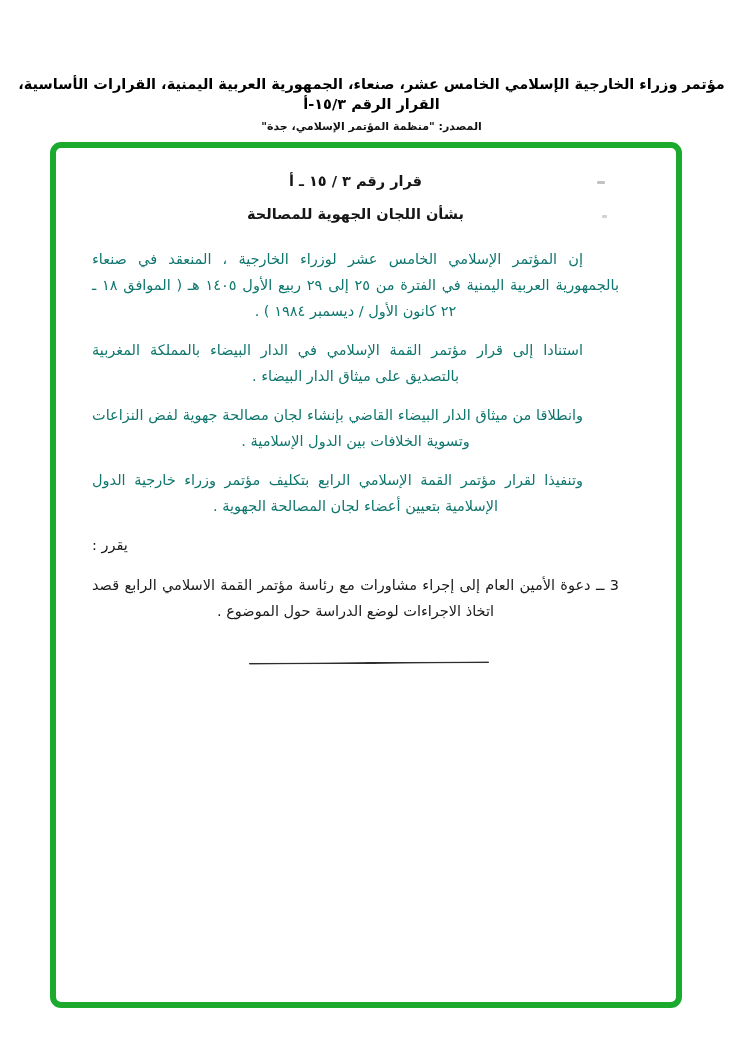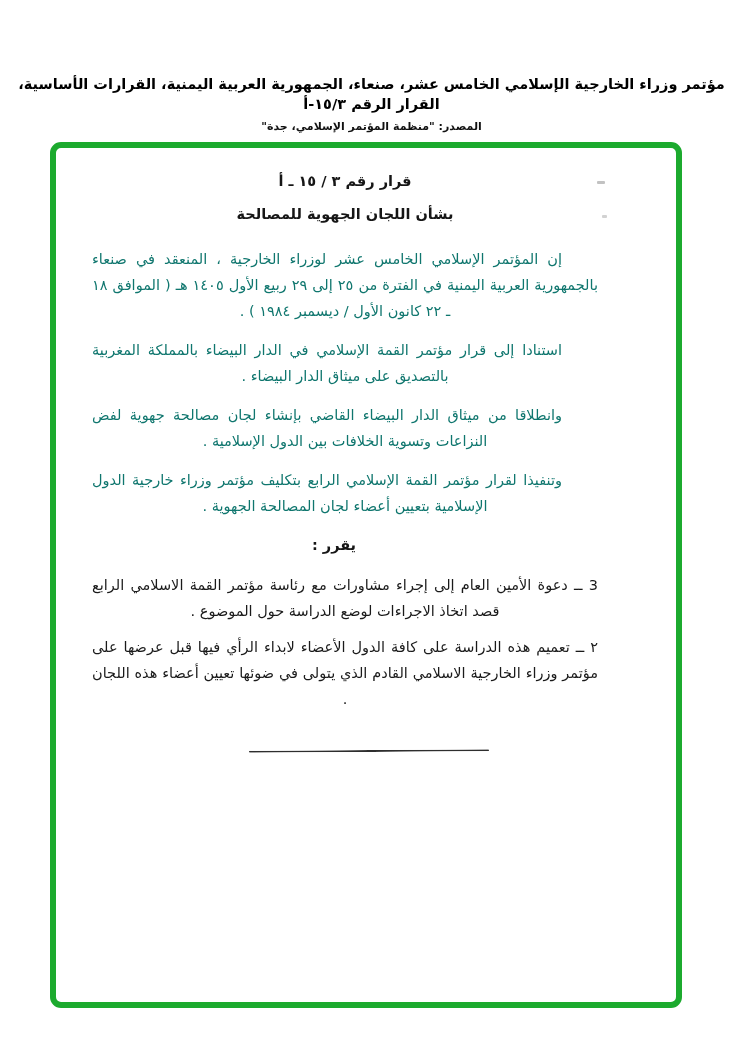--- a/index.html
+++ b/index.html
@@ -33,43 +33,43 @@
   .doc-frame {
     position: absolute; left: 50px; top: 142px;
     width: 632px; height: 866px;
     border: 6px solid #1caa2e;
     border-radius: 11px;
     background: #ffffff;
   }
   .doc-content {
     position: relative;
     direction: rtl;
-    padding: 20px 78px 0 36px; 
+    padding: 20px 57px 0 36px; 
     font-size: 14.5px;
     line-height: 26px;
   }
   .doc-title {
     text-align: center; font-weight: bold; font-size: 14.5px;
     margin-bottom: 7px;
   }
   .doc-subtitle {
     text-align: center; font-weight: bold; font-size: 14.5px;
     margin-bottom: 19px;
   }
   .doc-par {
     text-align: justify;
     text-align-last: center;
     text-indent: 36px;
     margin-bottom: 13px;
     color: #0f766e;
   }
   .decision-lead {
-    text-align: center;
+    text-align: left;
     padding-left: 0; padding-right: 22px;
-    font-weight: bold;
+    font-weight: normal;
     margin: 3px 0 14px 0;
   }
   .doc-item {
     text-align: justify;
     text-align-last: center;
     text-indent: 0;
     margin-bottom: 10px;
     color: #1a1a1a;
   }
   .separator {
@@ -114,21 +114,20 @@
       <p class="doc-par">استنادا إلى قرار مؤتمر القمة الإسلامي في الدار البيضاء بالمملكة المغربية بالتصديق على ميثاق الدار البيضاء .</p>
 
       <p class="doc-par">وانطلاقا من ميثاق الدار البيضاء القاضي بإنشاء لجان مصالحة جهوية لفض النزاعات وتسوية الخلافات بين الدول الإسلامية .</p>
 
       <p class="doc-par">وتنفيذا لقرار مؤتمر القمة الإسلامي الرابع بتكليف مؤتمر وزراء خارجية الدول الإسلامية بتعيين أعضاء لجان المصالحة الجهوية .</p>
 
       <div class="decision-lead">يقرر :</div>
 
       <p class="doc-item">3 ــ دعوة الأمين العام إلى إجراء مشاورات مع رئاسة مؤتمر القمة الاسلامي الرابع قصد اتخاذ الاجراءات لوضع الدراسة حول الموضوع .</p>
 
-      <p class="doc-item">٢ ــ تعميم هذه الدراسة على كافة الدول الأعضاء لابداء الرأي فيها قبل عرضها على مؤتمر وزراء الخارجية الاسلامي القادم الذي يتولى في ضوئها تعيين أعضاء هذه اللجان .</p>
 
       <div class="sep-wrap">
         <div class="separator"></div>
       </div>
 
     </div>
   </div>
 
 </div>
 

